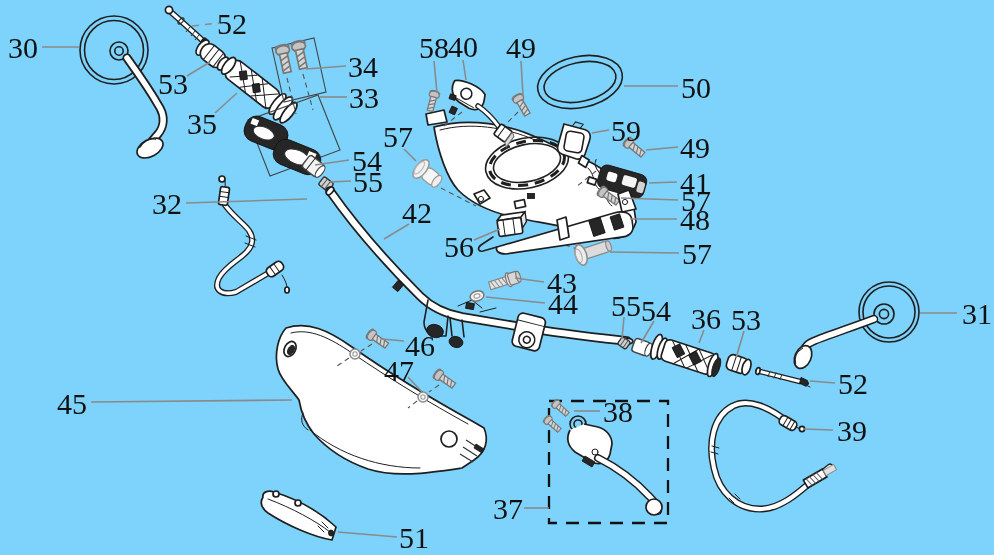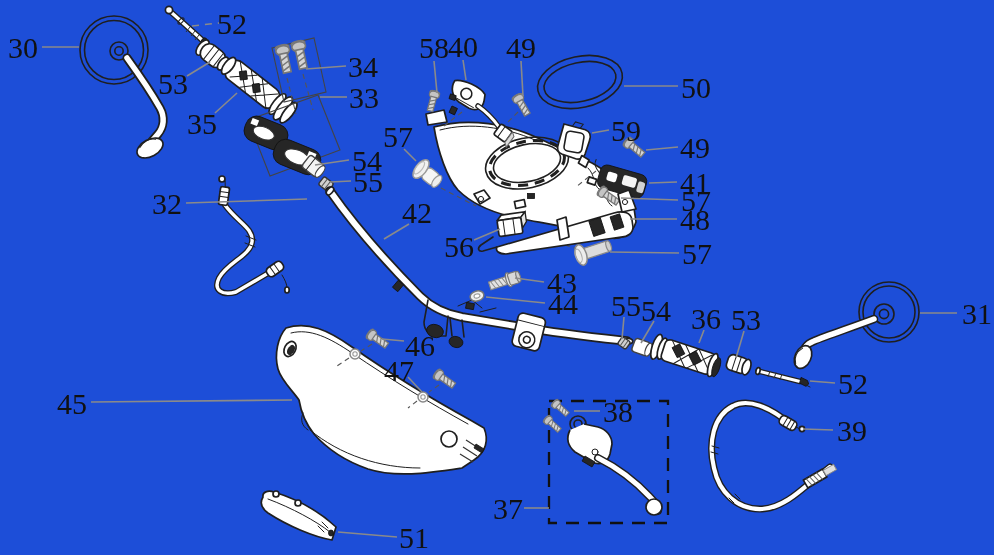--- a/index.html
+++ b/index.html
@@ -1,17 +1,17 @@
 <!DOCTYPE html>
 <html><head>
 <meta charset="utf-8">
 <title>Handlebar Assembly Parts Diagram</title>
 <style>
   html,body{margin:0;padding:0;background:#fff;}
-  .stage{position:relative;width:994px;height:555px;background:#1d4ed8;overflow:hidden;}
+  .stage{position:relative;width:994px;height:555px;background:#7dd3fc;overflow:hidden;}
   svg{position:absolute;left:0;top:0;}
   .part-label{
     font-family:"Liberation Serif","DejaVu Serif",serif;
     font-size:30px;fill:#111;text-anchor:middle;dominant-baseline:central;
   }
   .ln{fill:none;stroke:#1f1f1f;stroke-width:1.6;stroke-linecap:round;stroke-linejoin:round;}
   .ln2{fill:#fff;stroke:#1f1f1f;stroke-width:1.7;stroke-linejoin:round;}
   .thin{fill:none;stroke:#1f1f1f;stroke-width:1;stroke-linecap:round;}
   .dk{fill:#262626;stroke:#111;stroke-width:.8;}
   .dash{fill:none;stroke:#555;stroke-width:1.1;stroke-dasharray:5 4;}

